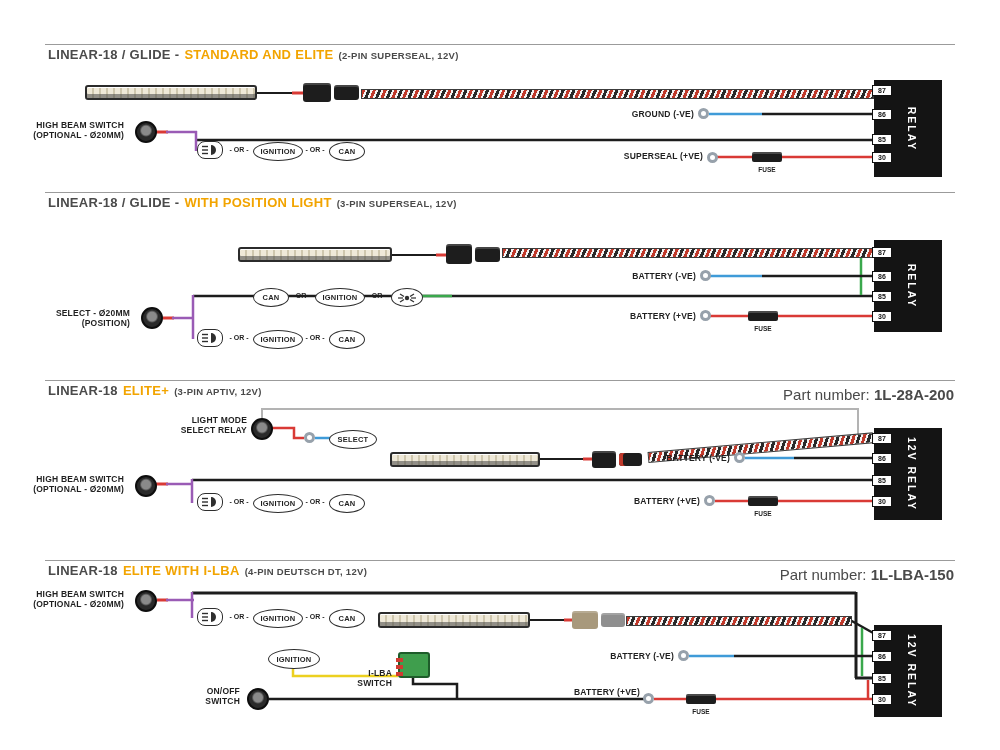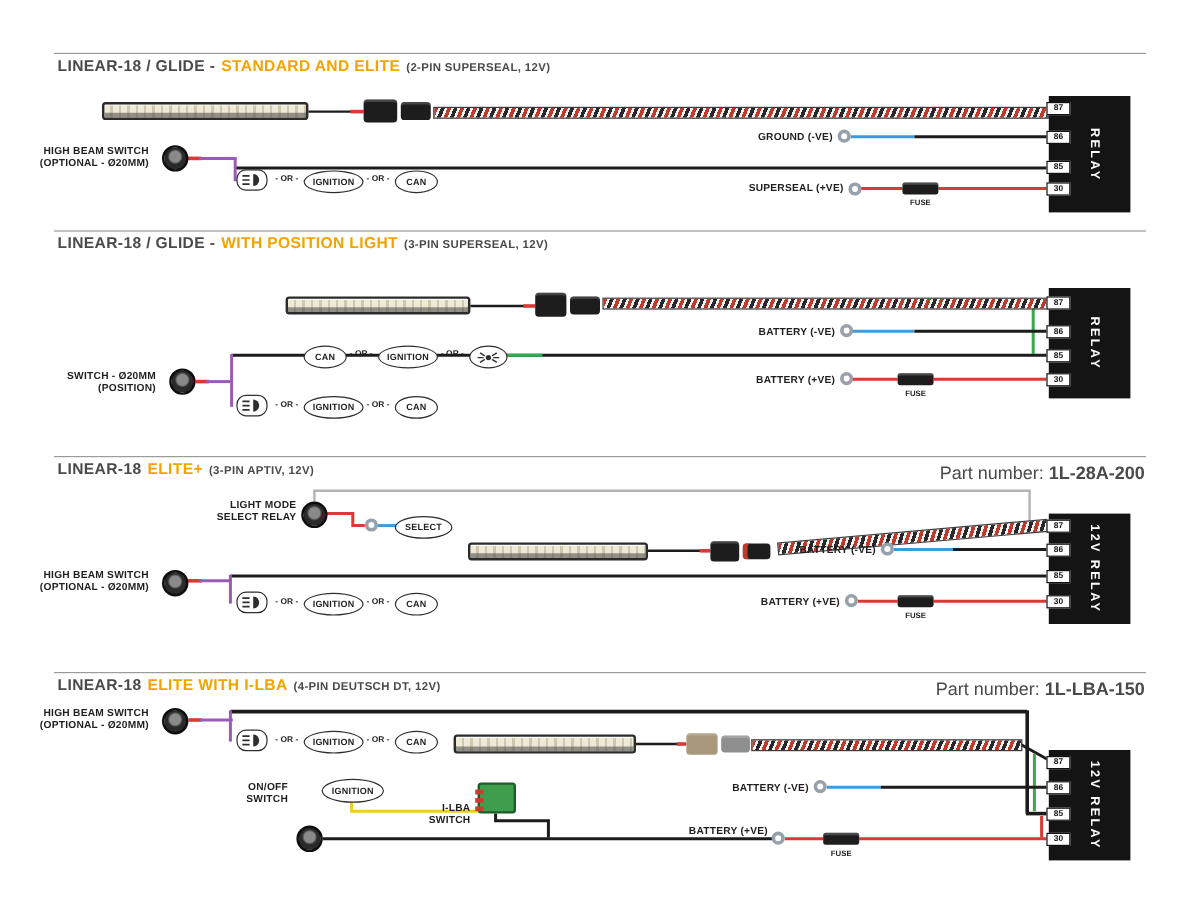--- a/index.html
+++ b/index.html
@@ -191,21 +191,21 @@
           <line x1="1" y1="6" x2="6" y2="6"></line>
             <line x1="14" y1="6" x2="19" y2="6"></line>
           <line x1="3" y1="2" x2="7" y2="4.5"></line>
             <line x1="13" y1="4.5" x2="17" y2="2"></line>
           <line x1="3" y1="10" x2="7" y2="7.5"></line>
             <line x1="13" y1="7.5" x2="17" y2="10"></line>
         </g>
       </svg>
     </div>
     <div class="lbl" style="left:20px;top:308px;width:110px">
-      <div>SWITCH - Ø20MM</div>
+      <div>SELECT - Ø20MM</div>
       <div>(POSITION)</div>
     </div>
     <div class="swc" style="left:141px;top:307px"></div>
     <div class="hl-box" style="left:197px;top:329px">
       <svg width="20" height="12" viewBox="0 0 20 12">
         <path d="M11 1 a5 5 0 0 1 0 10 z" fill="#2e2e2e"></path>
         <g stroke="#2e2e2e" stroke-width="1.4">
           <line x1="2" y1="2.5" x2="8" y2="2.5"></line>
             <line x1="2" y1="6" x2="8" y2="6"></line>
             <line x1="2" y1="9.5" x2="8" y2="9.5"></line>
@@ -330,21 +330,21 @@
     <div class="oval" style="left:268px;top:649px;width:50px;height:18px">IGNITION</div>
     <div class="lbl" style="left:292px;top:668px;width:100px">
       <div>I-LBA</div>
       <div>SWITCH</div>
     </div>
     <div class="ilba-conn" style="left:398px;top:652px">
       <span class="ilba-pin" style="top:4px"></span>
       <span class="ilba-pin" style="top:11px"></span>
       <span class="ilba-pin" style="top:18px"></span>
     </div>
-    <div class="lbl" style="left:140px;top:650px;width:100px">
+    <div class="lbl" style="left:140px;top:686px;width:100px">
       <div>ON/OFF</div>
       <div>SWITCH</div>
     </div>
     <div class="swc" style="left:247px;top:688px"></div>
     <div class="lbl" style="left:540px;top:687px;width:100px">
       <div>BATTERY (+VE)</div>
     </div>
     <div class="ring" style="left:643px;top:693px"></div>
     <div class="fuseblk" style="left:686px;top:694px"></div>
     <div class="fuselbl" style="left:679px;top:708px">FUSE</div>

